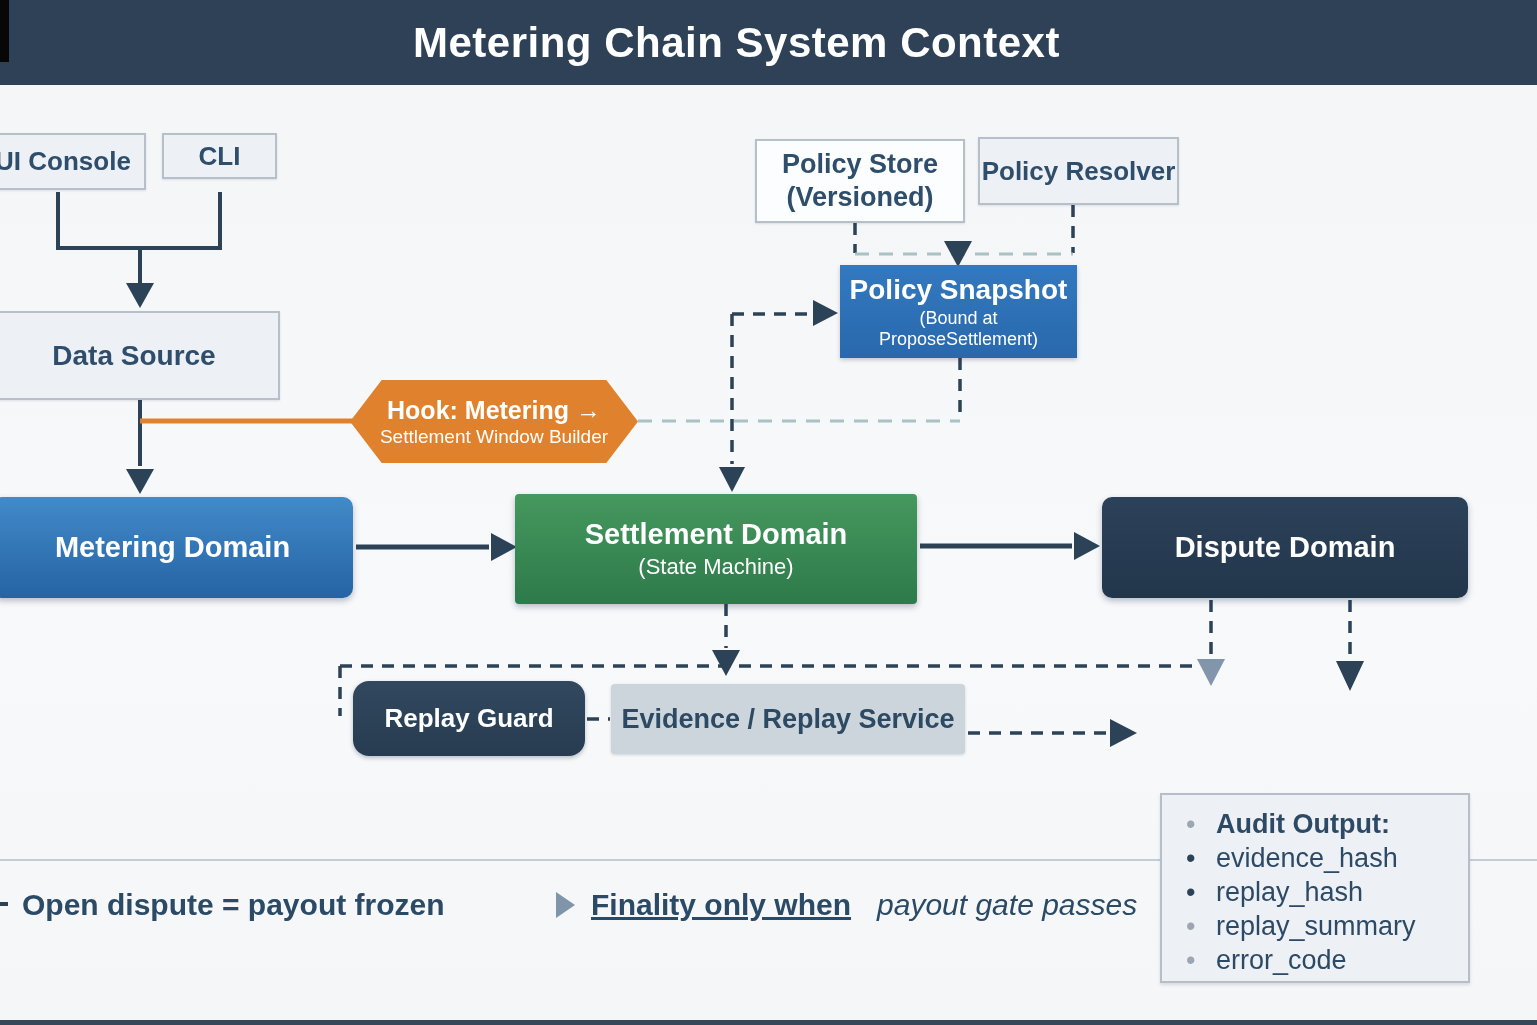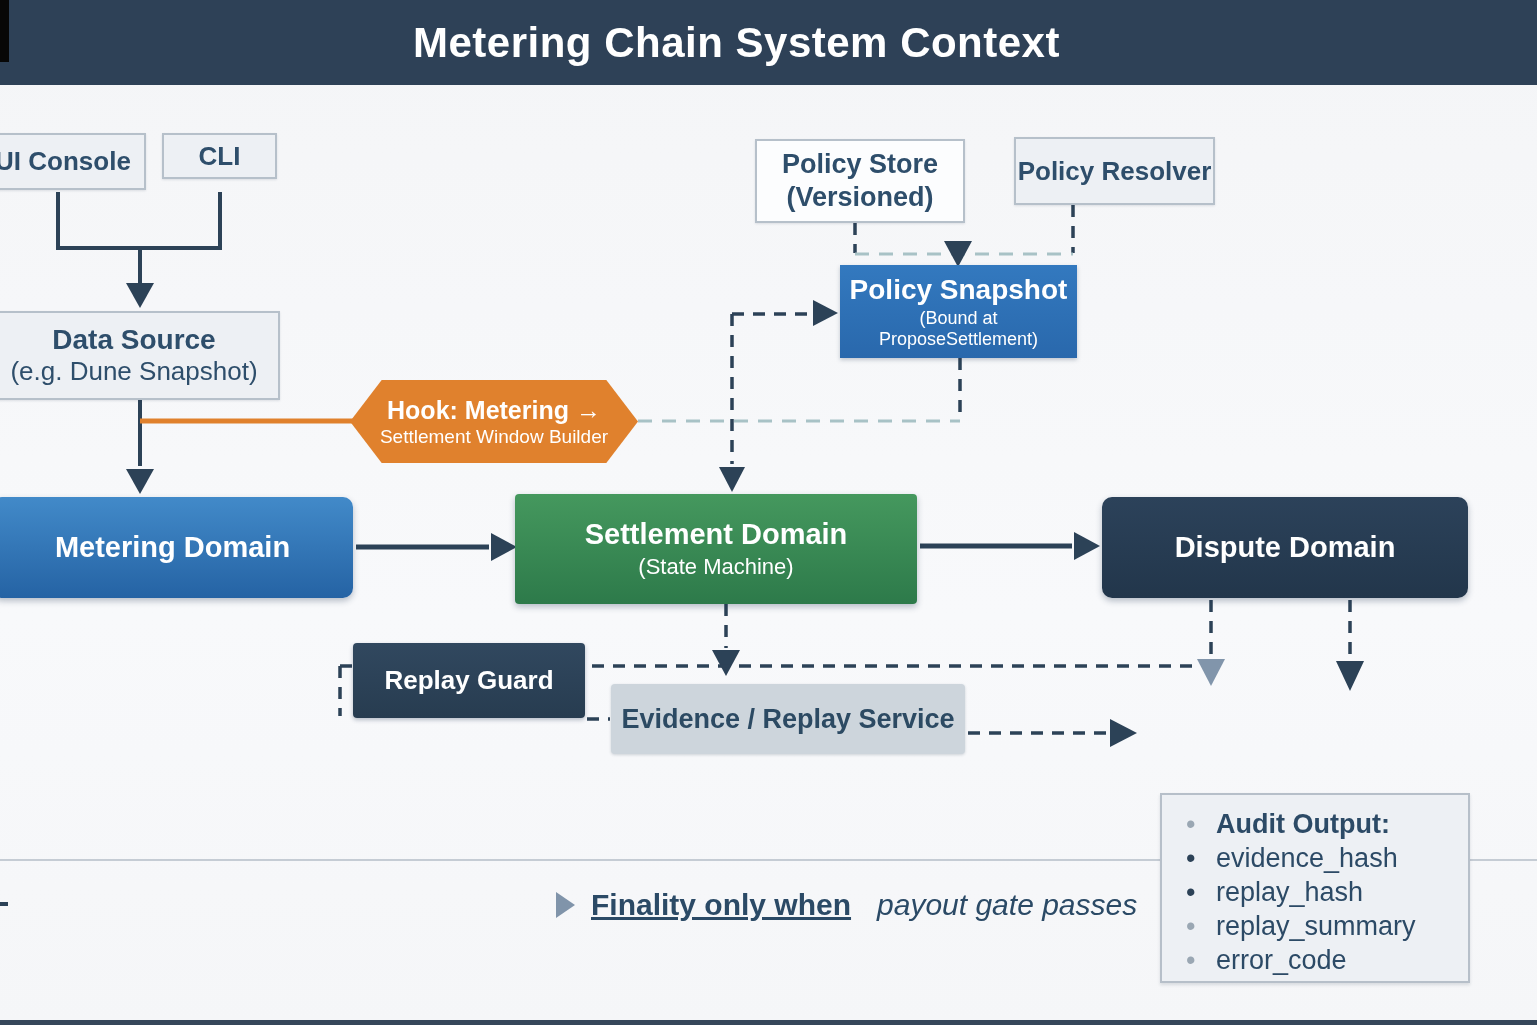--- a/index.html
+++ b/index.html
@@ -34,37 +34,37 @@
   }
   .light{background:#edf0f4;border:2px solid #b6c0ca;color:#2e4e6b;box-shadow:0 1px 2px rgba(40,60,80,.12);}
   .l1{font-weight:700;font-size:26px;}
   #ui-console{left:-20px;top:133px;width:166px;height:57px;}
   #cli{left:162px;top:133px;width:115px;height:46px;}
   #data-source{left:-12px;top:311px;width:292px;height:89px;}
   #data-source .l1{font-size:28px;}
   #data-source .l2{font-size:26px;}
   #policy-store{left:755px;top:139px;width:210px;height:84px;background:#fcfdfe;}
   #policy-store .l1,#policy-store .l2{font-weight:700;font-size:27px;line-height:33px;}
-  #policy-resolver{left:978px;top:137px;width:201px;height:68px;margin-left:36px;}
+  #policy-resolver{left:978px;top:137px;width:201px;height:68px;}
   #policy-snapshot{left:840px;top:265px;width:237px;height:93px;color:#fff;
     background:linear-gradient(180deg,#3379bf,#2968ac);box-shadow:0 2px 4px rgba(30,50,80,.25);}
   #policy-snapshot .l1{font-size:28px;font-weight:700;}
   #policy-snapshot .l2{font-size:18px;margin-top:2px;}
   #hook-hex{left:350px;top:380px;width:288px;height:83px;background:#e0812d;color:#fff;
     clip-path:polygon(11% 0,89% 0,100% 50%,89% 100%,11% 100%,0 50%);}
   #hook-hex .l1{font-size:25px;font-weight:700;}
   #hook-hex .l2{font-size:19px;margin-top:1px;}
   .domain{color:#fff;border-radius:10px;box-shadow:0 3px 6px rgba(30,50,80,.3);}
   .domain .l1{font-size:29px;font-weight:700;}
   #metering{left:-8px;top:497px;width:361px;height:101px;background:linear-gradient(180deg,#428ac9,#2563a4);}
   #settlement{left:515px;top:494px;width:402px;height:110px;border-radius:4px;
     background:linear-gradient(180deg,#45985e,#2d7a4a);}
   #settlement .l2{font-size:22px;margin-top:3px;}
   #dispute{left:1102px;top:497px;width:366px;height:101px;background:linear-gradient(180deg,#2c425a,#22364b);}
-  #replay-guard{left:353px;top:643px;width:232px;height:75px;border-radius:4px;color:#fff;
+  #replay-guard{left:353px;top:681px;width:232px;height:75px;border-radius:16px;color:#fff;
     background:linear-gradient(180deg,#31485f,#273c50);box-shadow:0 2px 4px rgba(30,50,80,.3);}
   #replay-guard .l1{font-size:26px;}
   #evidence{left:611px;top:684px;width:354px;height:70px;background:#cdd5dc;border-radius:4px;color:#2c4a63;
     box-shadow:0 1px 3px rgba(40,60,80,.2);}
   #evidence .l1{font-size:27px;}
   #payout{left:1142px;top:698px;width:326px;height:74px;background:#e9edf2;border:2px solid #bcc5ce;color:#2c4a63;}
   #payout .l1{font-size:27px;}
   
   #audit{left:1160px;top:793px;width:310px;height:190px;background:#edf0f4;border:2px solid #b6bfc9;
     align-items:flex-start;justify-content:flex-start;padding:12px 6px 0 24px;box-shadow:0 2px 3px rgba(40,60,80,.15);}
@@ -144,21 +144,20 @@
   </svg>
 
   <div id="ui-console" class="box light">
     <span class="l1">UI Console</span>
   </div>
   <div id="cli" class="box light">
     <span class="l1">CLI</span>
   </div>
   <div id="data-source" class="box light">
     <span class="l1">Data Source</span>
-    <span class="l2">(e.g. Dune Snapshot)</span>
   </div>
 
   <div id="policy-store" class="box light">
     <span class="l1">Policy Store</span>
     <span class="l2">(Versioned)</span>
   </div>
   <div id="policy-resolver" class="box light">
     <span class="l1">Policy Resolver</span>
   </div>
   <div id="policy-snapshot" class="box">
@@ -205,20 +204,21 @@
     <div class="audit-row">
       <span class="bullet" data-tone="light"></span>
       <span class="audit-text">replay_summary</span>
     </div>
     <div class="audit-row">
       <span class="bullet" data-tone="light"></span>
       <span class="audit-text">error_code</span>
     </div>
   </div>
 
+  <div id="note1" class="note">Open dispute = payout frozen</div>
   <div id="note2" class="note">
     <span class="tri"></span>
     <span class="bold-part">Finality only when</span>
     <span class="italic-part">payout gate passes</span>
   </div>
 
   <div id="bottom-bar"></div>
 </div>
 
 </body></html>

